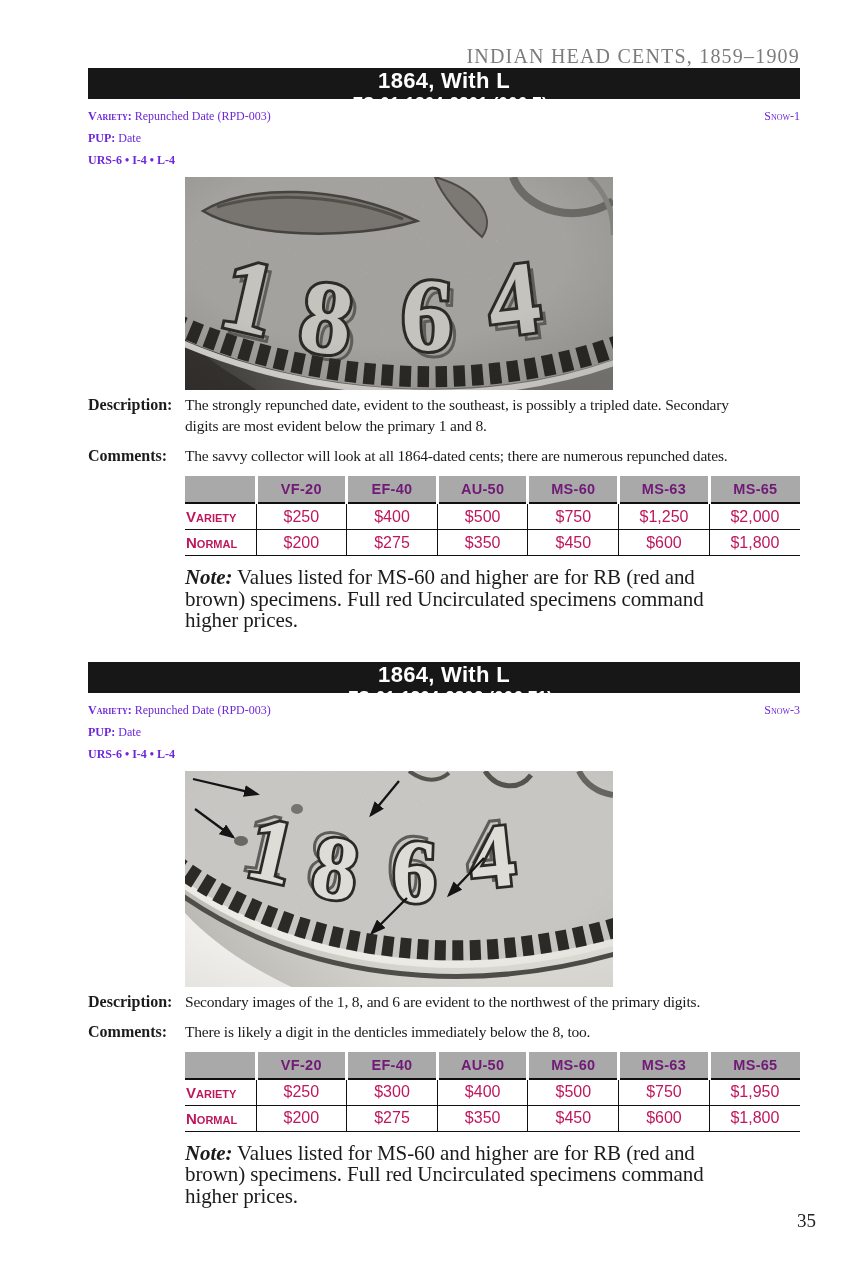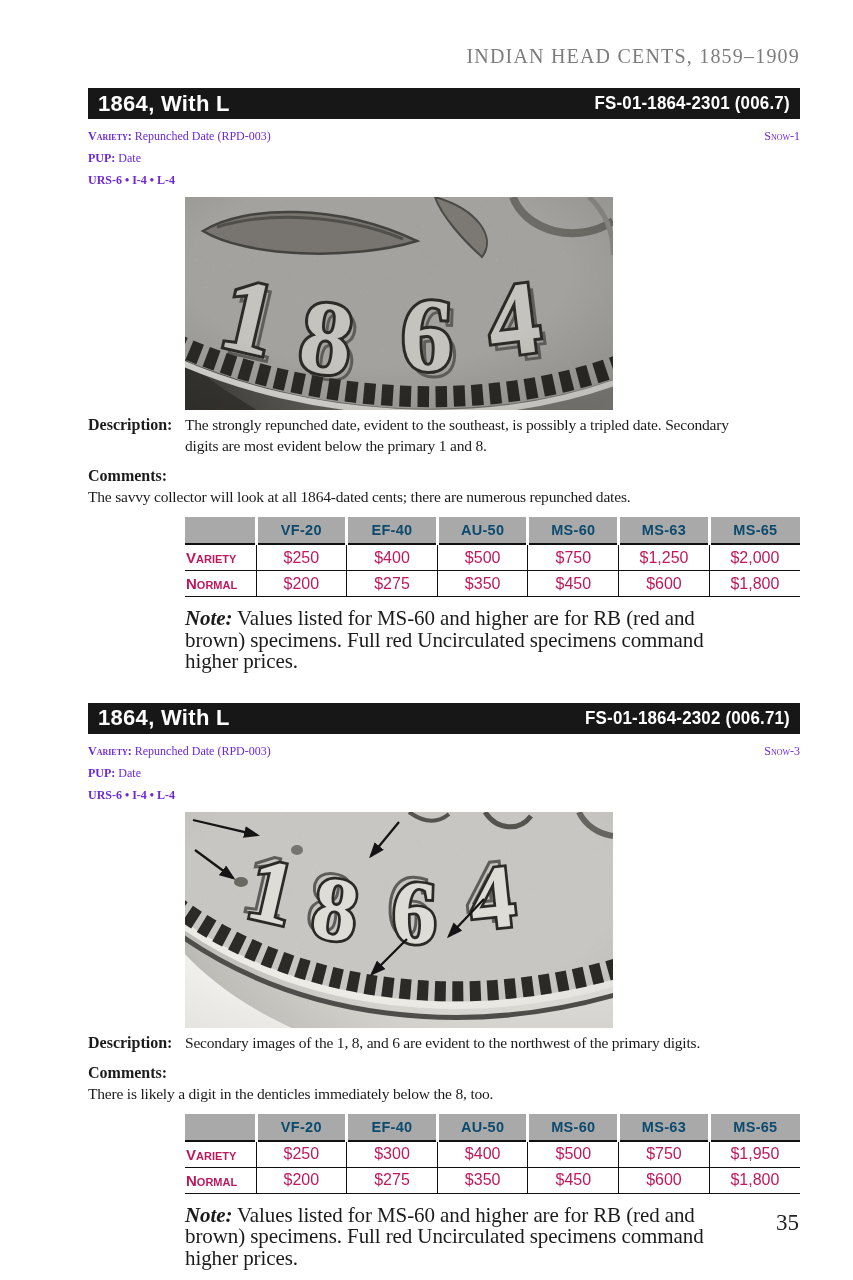--- a/index.html
+++ b/index.html
@@ -6,63 +6,63 @@
   body{
     width:853px;height:1280px;background:#ffffff;position:relative;
     font-family:"Liberation Serif",serif;color:#1b1b1b;overflow:hidden;
   }
   .content{margin-left:88px;margin-right:53px;}
   .running-head{
     margin-top:45px;text-align:right;font-size:20px;letter-spacing:1.2px;
     color:#7c7c7c;font-family:"Liberation Serif",serif;
   }
   .section-bar{
-    margin-top:20px;height:31px;background:#171717;color:#fff;
+    height:31px;background:#171717;color:#fff;
     display:flex;align-items:center;justify-content:space-between;
-    padding:0 10px;font-family:"Liberation Sans",sans-serif;
+    padding:0 10px;font-family:"Liberation Sans",sans-serif;flex-direction:column;
   }
   .bar-title{font-weight:bold;font-size:22px;letter-spacing:.3px;}
   .bar-fs{
     font-weight:bold;font-size:18px;display:inline-block;
     transform:scaleX(.94);transform-origin:100% 50%;letter-spacing:.2px;
   }
   .meta{font-size:12px;line-height:22px;color:#6d28d9;}
   .meta-first{margin-top:6px;display:flex;justify-content:space-between;}
   .sc{font-variant:small-caps;}
   .b{font-weight:bold;}
   .coin-fig{margin:6px 0 2px 97px;width:428px;line-height:0;}
   .dc-row{display:flex;margin-top:4px;font-size:16px;line-height:21px;}
-  .dc-row.cmt{margin-top:9px;flex-direction:column;}
+  .dc-row.cmt{margin-top:9px;}
   .dc-label{width:97px;flex:none;font-weight:bold;font-size:16px;}
   .dc-text{flex:1;font-size:15.5px;letter-spacing:-0.2px;}
   .dc-text.narrow{max-width:545px;}
   table.prices{
     margin:10px 0 0 97px;border-collapse:collapse;table-layout:fixed;width:615px;
     font-family:"Liberation Sans",sans-serif;
   }
   .prices col.lbl{width:71px;}
   .prices th{
-    background:#a9a9a9;color:#0c4a6e;font-size:14.5px;font-weight:bold;height:24px;
+    background:#a9a9a9;color:#701a75;font-size:14.5px;font-weight:bold;height:24px;
     border-left:3px solid #fff;border-right:3px solid #fff;
     border-bottom:2px solid #101010;letter-spacing:.3px;
   }
   .prices th:first-child{border-left:none;}
   .prices th:last-child{border-right:none;}
   .prices td{
     height:23px;font-size:16px;text-align:center;color:#be185d;
     border-bottom:1.5px solid #101010;border-left:1.5px solid #101010;
   }
   .prices td:first-child{
     border-left:none;text-align:left;font-weight:bold;
     font-variant:small-caps;font-size:15px;padding-left:1px;
   }
   .note{margin:11px 0 0 97px;max-width:565px;font-size:21px;line-height:21.5px;letter-spacing:-0.1px;}
   .note-label{font-style:italic;font-weight:bold;}
   .sec2{margin-top:30px;}
-  .page-number{position:absolute;right:54px;top:1210px;font-size:23px;color:#222;}
+  .page-number{position:absolute;right:37px;top:1210px;font-size:19px;color:#222;}
   svg text{font-family:"Liberation Serif",serif;font-weight:bold;}
 </style>
 </head>
 <body>
 
 <div class="content">
 
   <div class="running-head">INDIAN HEAD CENTS, 1859–1909</div>
 
   <section>

